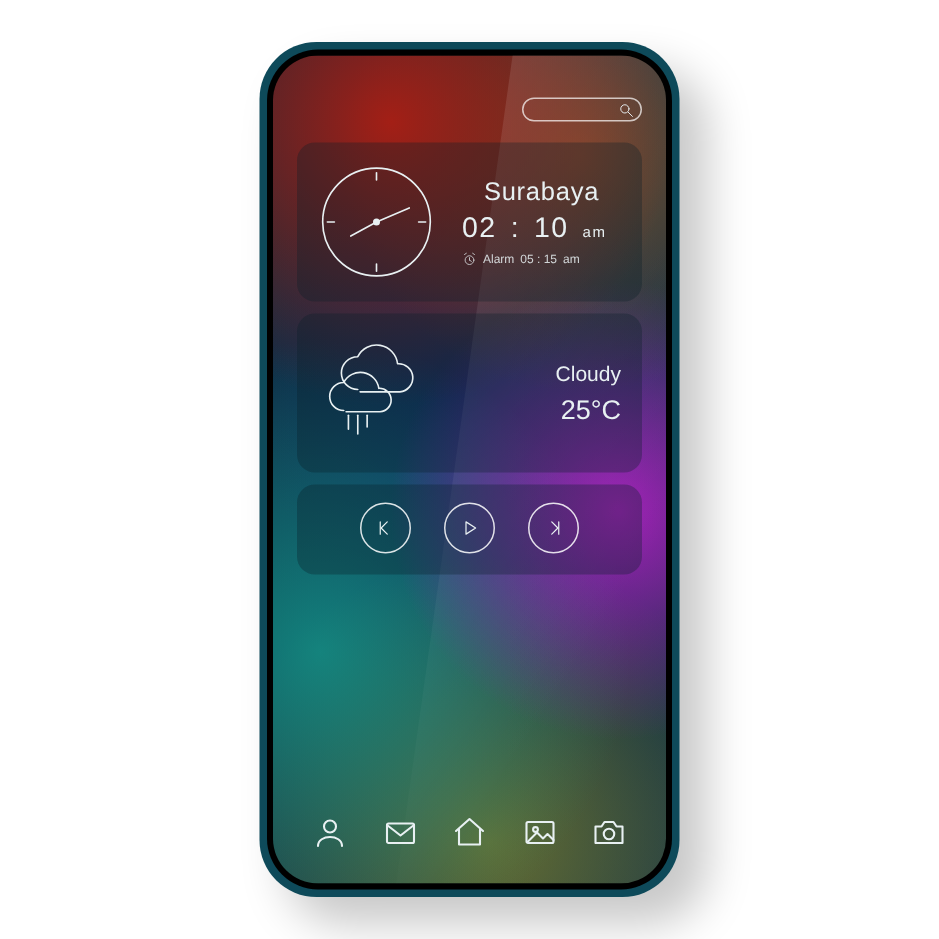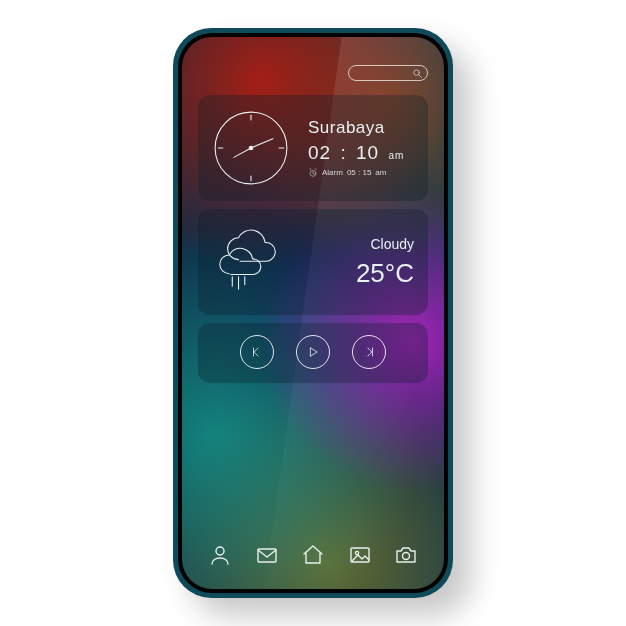--- a/index.html
+++ b/index.html
@@ -61,29 +61,29 @@
 .card {
   background:rgba(10,30,40,0.32);
   border-radius:12px;
   padding:14px 14px;
   margin-top:8px;
   display:flex; align-items:center;
 }
 .clock-card { gap:18px; }
 .clockface { width:78px; height:78px; flex-shrink:0; }
 .clock-info { flex:1; }
-.city { font-size:17px; font-weight:300; letter-spacing:0.5px; margin-bottom:4px; }
+.city { font-size:17px; font-weight:300; letter-spacing:0.5px; margin-bottom:4px;text-align:center; }
 .timewrap { font-size:19px; font-weight:300; letter-spacing:1px; }
 .ampm { font-size:10px; margin-left:3px; }
 .alarm-row { display:flex; align-items:flex-start; gap:4px; margin-top:4px; font-size:8px; opacity:0.85; }
 .weather-card { gap:18px; padding:18px 14px;text-align:right; }
 .weather-icon { width:78px; height:70px; flex-shrink:0; display:flex; align-items:center; justify-content:center;}
 .weather-info { flex:1; }
 .wl { font-size:14px; font-weight:300; line-height:1.3; }
-.temp { font-size:26px; font-weight:300; margin-top:4px; }
+.temp { font-size:18px; font-weight:300; margin-top:4px; }
 .music-card { flex-direction:column; align-items:flex-start; gap:10px; padding:12px 14px 14px; }
 .music-title { font-size:13px; font-weight:300; }
 .music-title .alb { opacity:0.55; font-style:italic; }
 .music-ctrls { display:flex; gap:22px; align-self:center; }
 .mbtn { width:34px; height:34px; border:1.4px solid rgba(255,255,255,0.85); border-radius:50%; display:flex; align-items:center; justify-content:center; }
 .dock { display:flex; justify-content:space-between; padding:0 6px; margin-top:auto; margin-bottom:4px;}
 .dockbtn { width:32px; height:32px; display:flex; align-items:center; justify-content:center; }
 svg { stroke:#e8f0f2; stroke-width:1.4; fill:none; stroke-linecap:round; stroke-linejoin:round;}
 </style>
 </head>

